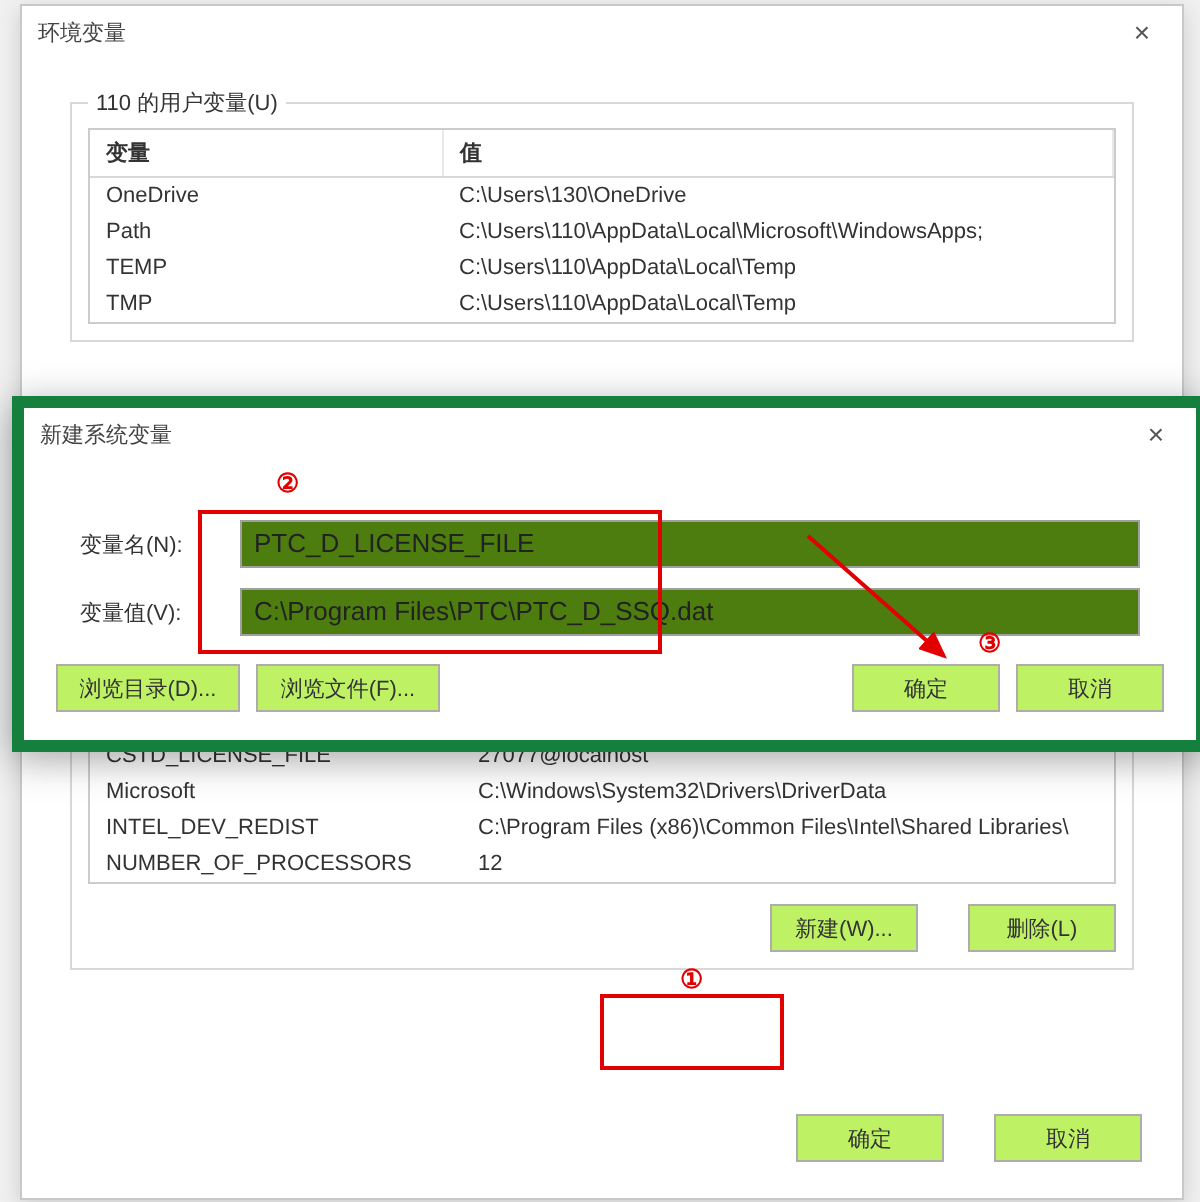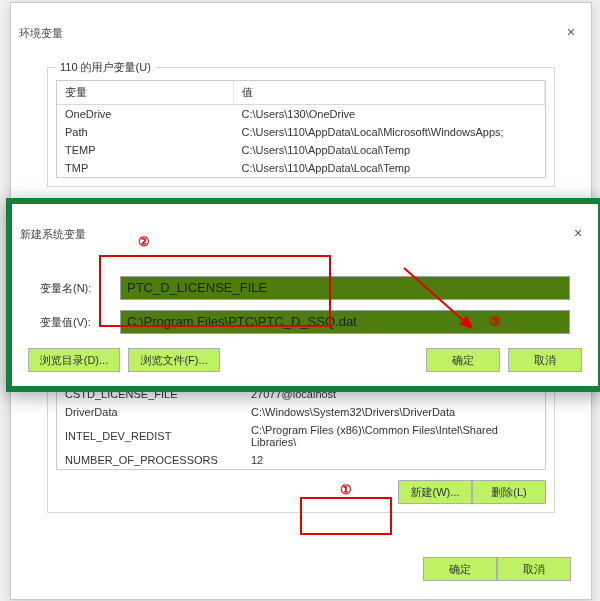--- a/index.html
+++ b/index.html
@@ -1,25 +1,25 @@
 <!DOCTYPE html>
 <html><head>
   <meta charset="utf-8">
   <style>
     body{margin:0;padding:0;font-family:"Microsoft YaHei","Segoe UI",sans-serif;font-size:11px;background:#f0f0f0;width:600px;height:601px;overflow:hidden;position:relative}
     .win{position:absolute;background:#fff;border:1px solid #c8c8c8;box-shadow:0 3px 10px rgba(0,0,0,0.15)}
-    .titlebar{height:28px;line-height:28px;padding:16px 0 0 8px;font-size:11px;color:#444;display:flex;justify-content:space-between;align-items:flex-end;background:#fff}
+    .titlebar{height:28px;line-height:28px;padding:0 0 0 8px;font-size:11px;color:#444;display:flex;justify-content:space-between;align-items:flex-end;background:#fff}
     .close{width:40px;height:28px;text-align:center;line-height:26px;color:#555;font-size:14px;cursor:pointer}
-    .grp{margin:10px 36px 5px;border:1px solid #d8d8d8;padding:12px 8px 8px;position:relative}
+    .grp{margin:10px 24px 5px;border:1px solid #d8d8d8;padding:12px 8px 8px;position:relative}
     .grp-title{position:absolute;top:-8px;left:8px;background:#fff;padding:0 4px;font-size:11px;color:#333}
     table{width:100%;border-collapse:collapse;font-size:11px;background:#fff}
-    th{text-align:left;font-weight:normal;padding:4px 8px;border-bottom:1px solid #d8d8d8;background:#fff;color:#333;border-right:1px solid #e8e8e8}
+    th{text-align:left;font-weight:bold;padding:4px 8px;border-bottom:1px solid #d8d8d8;background:#fff;color:#333;border-right:1px solid #e8e8e8}
     td{padding:3px 8px;color:#333}
     .table-wrap{border:1px solid #ccc;background:#fff}
-    .btnrow{text-align:right;margin:8px 20px;display:flex;justify-content:flex-end;gap:0}
+    .btnrow{text-align:right;margin:8px 20px;display:flex;justify-content:flex-end;gap:25px}
     .btn{min-width:74px;height:24px;border:1px solid #adadad;background:#bef264;font-size:11px;color:#333;cursor:pointer;padding:0 10px}
     .dlg{position:absolute;left:6px;top:198px;width:586px;background:#fff;border:6px solid #15803d;box-shadow:0 4px 18px rgba(0,0,0,0.35);z-index:5}
     .dlg-body{padding:18px 16px 14px}
     .frow{display:flex;align-items:center;margin:10px 12px}
     .flab{width:80px;font-size:11px;color:#333}
     .finput{flex:1;height:22px;line-height:22px;border:1px solid #a0a0a0;padding:0 6px;font-size:13px;color:#222;background:#4d7c0f}
     .dlg-btns{display:flex;margin-top:14px;gap:8px}
     .anno{position:absolute;pointer-events:none;z-index:10}
     .redbox{border:2px solid #e30000}
     .circled{color:#e30000;font-size:13px;font-weight:bold}
@@ -70,21 +70,21 @@
         <tbody>
             <tr>
               <td style="width:170px">ComSpec</td>
               <td>C:\Windows\system32\cmd.exe</td>
             </tr>
         <tr>
               <td>CSTD_LICENSE_FILE</td>
               <td>27077@localhost</td>
             </tr>
         <tr>
-              <td>DriverData</td>
+              <td>Microsoft</td>
               <td>C:\Windows\System32\Drivers\DriverData</td>
             </tr>
         <tr>
               <td>INTEL_DEV_REDIST</td>
               <td>C:\Program Files (x86)\Common Files\Intel\Shared Libraries\</td>
             </tr>
         <tr>
               <td>NUMBER_OF_PROCESSORS</td>
               <td>12</td>
             </tr>

